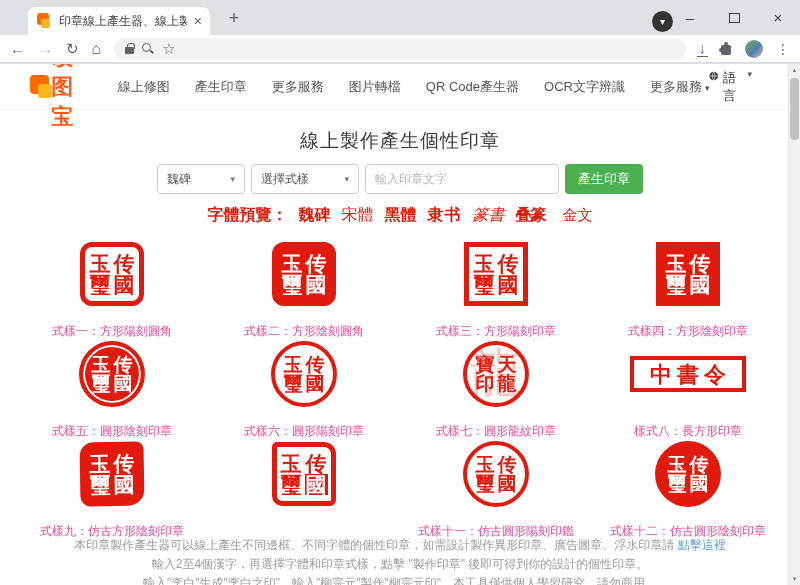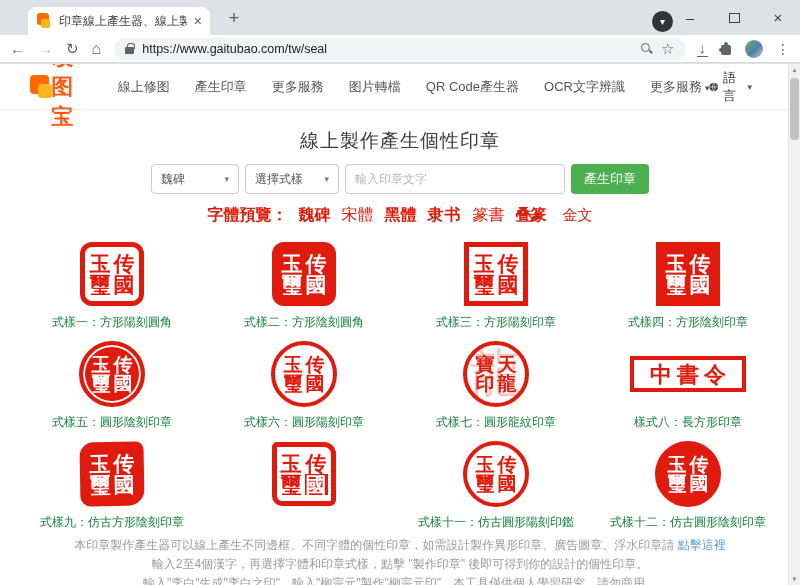--- a/index.html
+++ b/index.html
@@ -65,50 +65,50 @@
 
   .nav { height:46px; display:flex; align-items:center; padding:0 48px 0 30px; border-bottom:1px solid #f1f1f1; }
   .logo { display:flex; align-items:center; gap:7px; }
   .logo-icon { position:relative; width:26px; height:26px; }
   .li-a { position:absolute; left:0; top:1px; width:19px; height:19px; background:#ff6a00; border-radius:4px; }
   .li-b { position:absolute; left:8px; top:10px; width:14px; height:14px; background:#ffb61e; border-radius:3px; }
   .logo-text { font-size:22px; font-weight:700; color:#ff5b16; letter-spacing:3px; }
   .menu { display:flex; gap:25px; margin-left:26px; font-size:13px; color:#555; }
   .mi { white-space:nowrap; }
   .caret { font-size:9px; color:#555; margin-left:3px; }
-  .lang { margin-left:auto; display:flex; align-items:center; gap:4px; font-size:13px; color:#333; }
+  .lang { margin-left:auto; display:flex; gap:4px; font-size:13px; color:#333; }
 
   h1 { margin:18px 0 10px; text-align:center; font-size:19px; font-weight:400; color:#3d3d3d; letter-spacing:1px; }
 
   .form { display:flex; justify-content:center; align-items:center; gap:6px; height:30px; }
   .sel { height:30px; border:1px solid #ccc; border-radius:4px; display:flex; align-items:center;
          justify-content:space-between; padding:0 9px; font-size:12px; color:#555; background:#fff; }
-  .sel-font { width:88px; } .sel-style { width:94px; }
+  .sel-font { width:88px; } .sel-style { width:108px; }
   .sel .caret { color:#777; }
-  .seal-input { width:220px; height:30px; border:1px solid #ccc; border-radius:4px; padding:0 9px;
+  .seal-input { width:194px; height:30px; border:1px solid #ccc; border-radius:4px; padding:0 9px;
                 font-size:12px; color:#333; font-family:inherit; }
   .seal-input::placeholder { color:#b5b5b5; }
   .gen-btn { height:30px; border:none; border-radius:4px; background:#4caf50; color:#fff;
              font-size:13px; padding:0 13px; font-family:inherit; }
 
   .preview { margin-top:11px; display:flex; justify-content:center; align-items:baseline; gap:11px;
              color:#dd1c0c; height:18px; }
   .pv-label { font-size:16px; font-weight:700; }
   .pv { font-family:"DejaVu Serif","Liberation Serif",serif; font-size:16px; }
   .pv.f0 { font-weight:700; }
   .pv.f2 { font-family:Liberation Serif, serif; font-weight:700; }
   .pv.f3 { font-weight:700; letter-spacing:1px; }
-  .pv.f4 { }
+  .pv.f4 { font-style:italic; }
   .pv.f5 { font-weight:700; letter-spacing:-1px; }
   .pv.f6 { font-size:15px;margin-left:6px; }
 
   .grid { width:768px; margin:15px auto 0; display:grid; grid-template-columns:repeat(4,1fr); row-gap:10px; }
   .cell { text-align:center; height:90px; }
   .sealwrap { height:72px; display:flex; align-items:center; justify-content:center; }
-  .cap { margin-top:4px; font-size:12px; color:#15803d; white-space:nowrap; }
+  .cap { margin-top:13px; font-size:12px; color:#ec4899; white-space:nowrap; }
 
   .seal { --red:#e01b0e; position:relative; display:grid; grid-template-columns:auto auto;
           place-content:center; place-items:center; column-gap:3px; line-height:1.02;
           font-family:"DejaVu Serif","Liberation Serif",serif; font-weight:700; }
   .ch { font-size:21px; }
   .sq { width:64px; height:64px; border:5px solid var(--red); }
   .rnd { border-radius:12px; }
   .outline { color:var(--red); background:#fff; }
   .solid { background:var(--red); color:#fff; border-color:var(--red); }
   .cir { width:66px; height:66px; border:4px solid var(--red); border-radius:50%; }
@@ -154,21 +154,20 @@
     </div>
   </div>
 
   <div class="toolbar">
     <span class="tbi">←</span>
     <span class="tbi fwd">→</span>
     <span class="tbi">↻</span>
     <span class="tbi home">⌂</span>
     <div class="urlbar">
       <span class="lock"></span>
-      <span class="url">https://www.gaitubao.com/tw/seal</span>
       <span class="mag"></span>
       <span class="star">☆</span>
     </div>
     <span class="tbi dl">↓</span>
     <span class="puzzle">
         <i></i>
         <b></b>
         <u></u>
       </span>
     <span class="avatar"></span>

